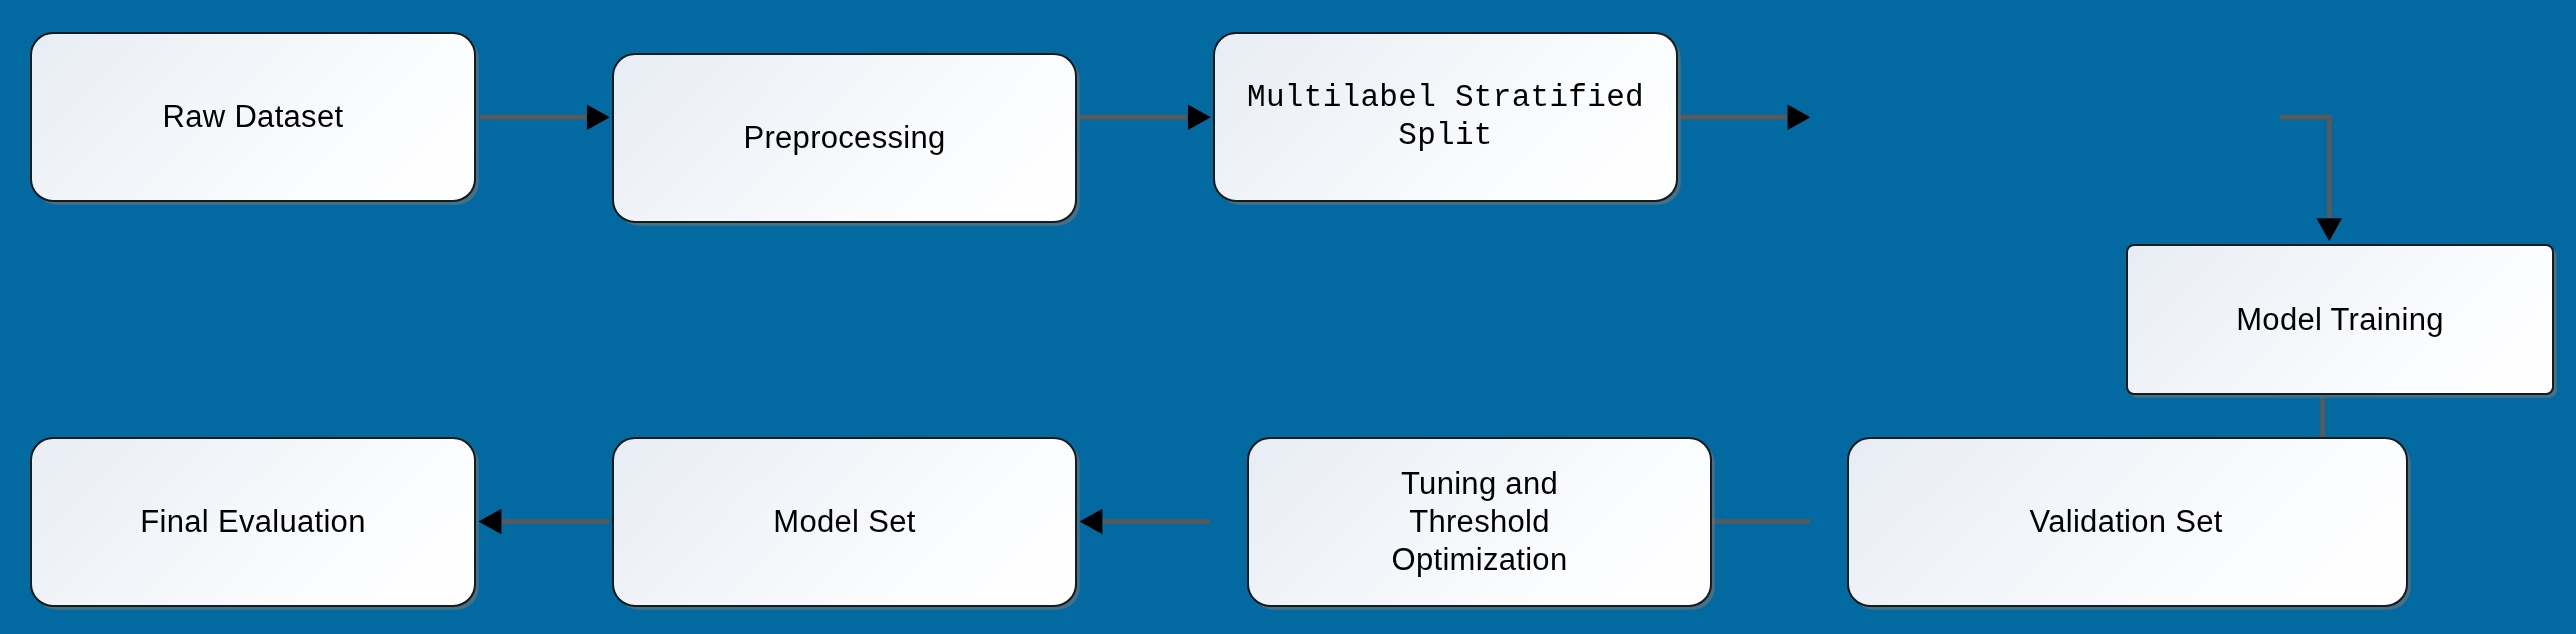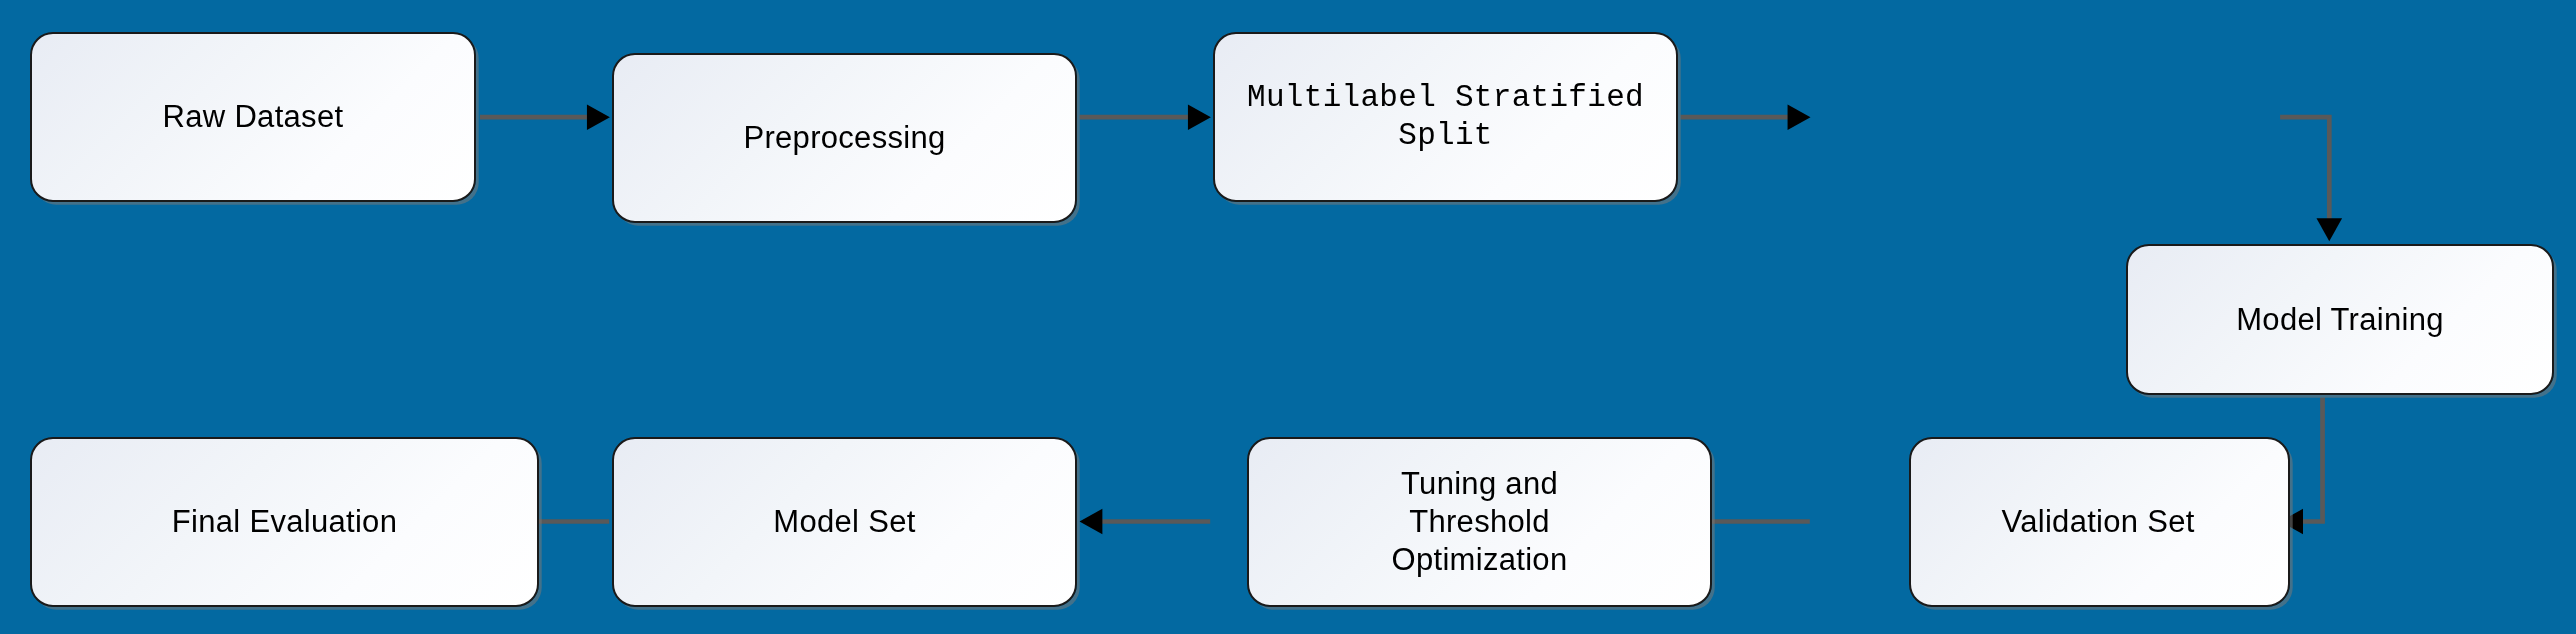--- a/index.html
+++ b/index.html
@@ -83,36 +83,36 @@
   <div class="node" style="left: 612px; top: 32px; width: 465px; height: 170px; margin-top: 21px;">
     <span class="node-label">Preprocessing</span>
   </div>
 
   <div class="node" style="left: 1213px; top: 32px; width: 465px; height: 170px; font-family: Liberation Mono, monospace;">
     <span class="node-label">Multilabel Stratified
 Split</span>
   </div>
 
 
-  <div class="node" style="left: 2126px; top: 244px; width: 428px; height: 151px;">
+  <div class="node" style="left: 2126px; top: 244px; width: 428px; height: 151px; border-radius: 8px;">
     <span class="node-label">Model Training</span>
   </div>
 
-  <div class="node" style="left: 1909px; top: 437px; width: 381px; height: 170px; padding-left: 8px;">
+  <div class="node" style="left: 1847px; top: 437px; width: 561px; height: 170px; padding-left: 8px;">
     <span class="node-label">Validation Set</span>
   </div>
 
   <div class="node" style="left: 1213px; top: 437px; width: 465px; height: 170px; margin-left: 34px;">
     <span class="node-label">Tuning and
 Threshold
 Optimization</span>
   </div>
 
   <div class="node" style="left: 612px; top: 437px; width: 465px; height: 170px;">
     <span class="node-label">Model Set</span>
   </div>
 
-  <div class="node" style="left: 30px; top: 437px; width: 509px; height: 170px; text-align: right;">
+  <div class="node" style="left: 30px; top: 437px; width: 446px; height: 170px; text-align: right;">
     <span class="node-label">Final Evaluation</span>
   </div>
 
 </div>
 
 
 </body></html>

